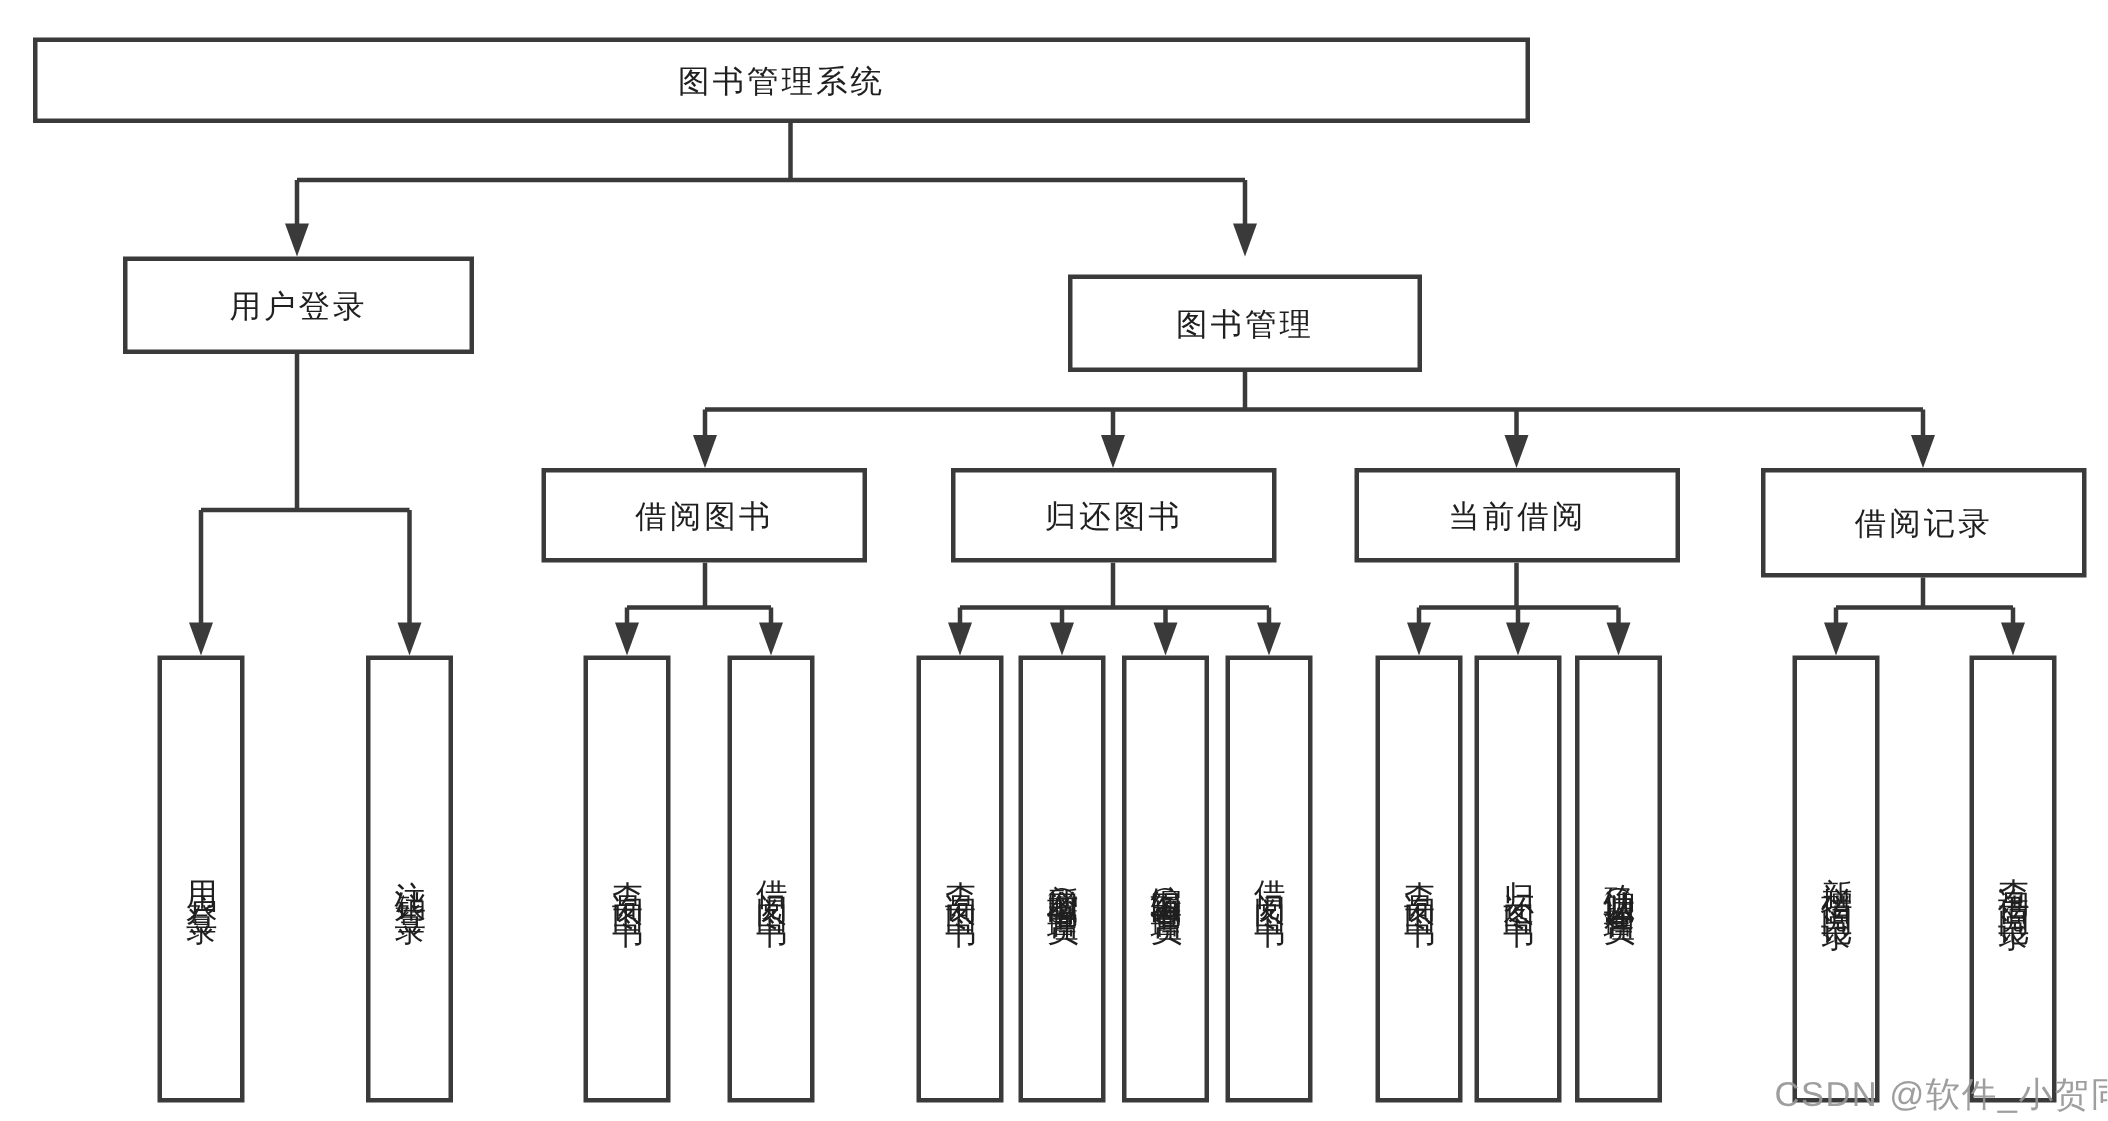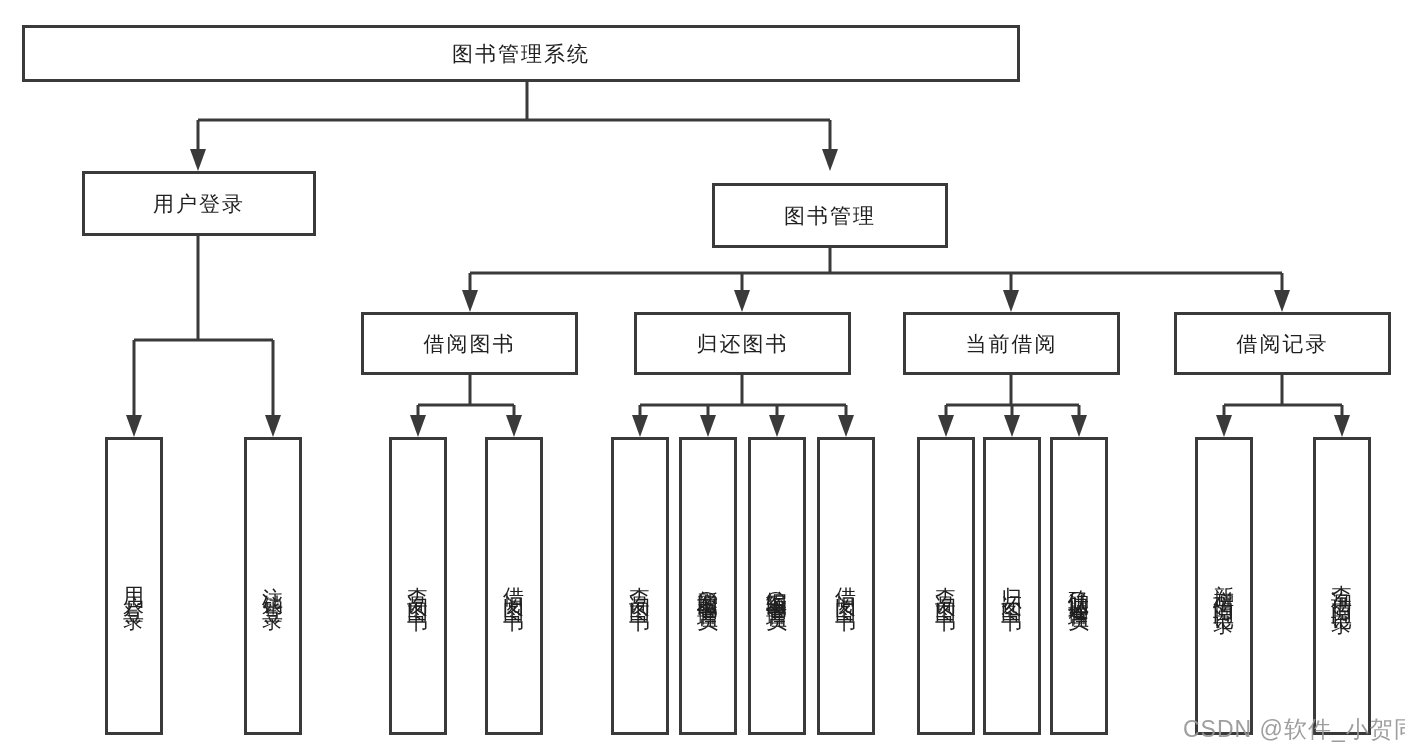--- a/index.html
+++ b/index.html
@@ -102,21 +102,21 @@
   </svg>
 
   <div class="node hbox root">图书管理系统</div>
 
   <div class="node hbox" style="left:82px;top:171px;width:234px;height:65px">用户登录</div>
   <div class="node hbox" style="left:712px;top:183px;width:236px;height:65px">图书管理</div>
 
   <div class="node hbox" style="left:361px;top:312px;width:217px;height:63px">借阅图书</div>
   <div class="node hbox" style="left:634px;top:312px;width:217px;height:63px">归还图书</div>
   <div class="node hbox" style="left:903px;top:312px;width:217px;height:63px">当前借阅</div>
-  <div class="node hbox" style="left:1174px;top:312px;width:217px;height:63px">借阅记录</div>
+  <div class="node hbox" style="left:1174px;top:312px;width:217px;height:73px">借阅记录</div>
 
   <div class="node vbox" style="left:105px">用户登录</div>
   <div class="node vbox" style="left:244px">注销登录</div>
 
   <div class="node vbox" style="left:389px">查询图书</div>
   <div class="node vbox" style="left:485px">借阅图书</div>
 
   <div class="node vbox" style="left:611px">查询图书</div>
   <div class="node vbox long" style="left:679px">新增图书（管理员）</div>
   <div class="node vbox long" style="left:748px">编辑图书（管理员）</div>

